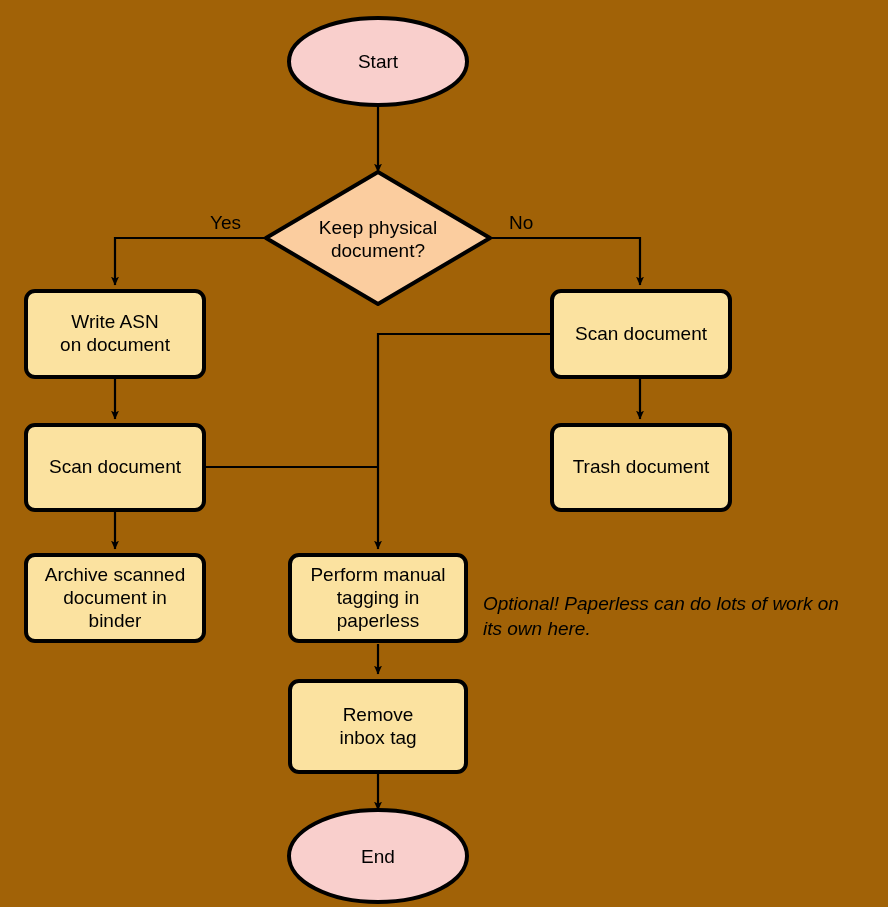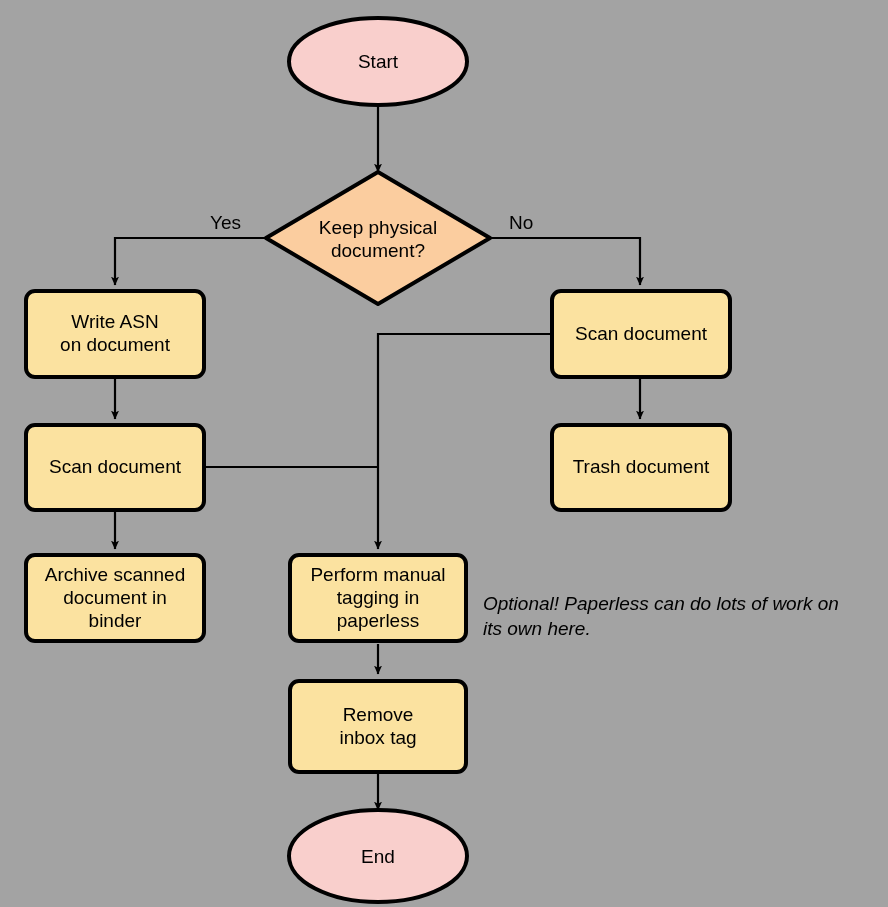--- a/index.html
+++ b/index.html
@@ -9,21 +9,21 @@
     background: #ffffff;
   }
   body {
     font-family: "Liberation Sans", sans-serif;
     -webkit-font-smoothing: antialiased;
   }
   #canvas {
     position: relative;
     width: 888px;
     height: 907px;
-    background: #a3a3a3;
+    background: #a16207;
     overflow: hidden;
   }
   #flow-svg {
     position: absolute;
     top: 0;
     left: 0;
     width: 888px;
     height: 907px;
   }
   .node-text {

